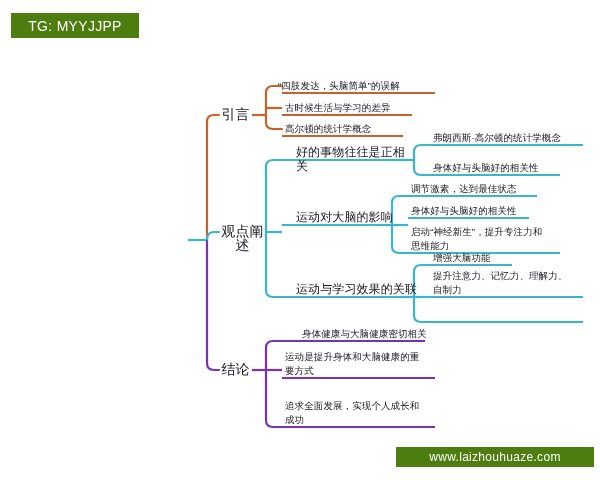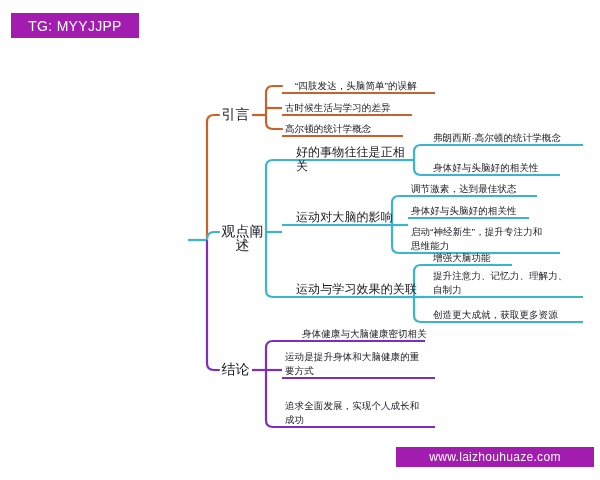--- a/index.html
+++ b/index.html
@@ -47,21 +47,21 @@
   .node.sub {
     font-size: 12px;
     color: #17171f;
   }
   .node.leaf {
     font-size: 9.5px;
     color: #17171f;
   }
   .badge {
     position: absolute;
-    background: #a21caf;
+    background: #4d7c0f;
     color: #ffffff;
     font-size: 14px;
     letter-spacing: 0.3px;
     display: flex;
     align-items: center;
     justify-content: center;
   }
   #tg-badge {
     left: 11px;
     top: 13px;
@@ -138,21 +138,21 @@
     <path d="M282,427 H435" fill="none" stroke="#7b2fbe" stroke-width="2.2"></path>
   </svg>
 
 
   <div class="node branch" style="left:219px; top:108px; width:33px;">引言</div>
 
   <div class="node branch" style="left:219px; top:225px; width:47px;">观点阐述</div>
 
   <div class="node branch" style="left:219px; top:363px; width:33px;">结论</div>
 
-  <div class="node leaf" style="left:295px; top:79px; width:155px;">“四肢发达，头脑简单”的误解</div>
+  <div class="node leaf" style="left:278px; top:79px; width:155px;">“四肢发达，头脑简单”的误解</div>
 
   <div class="node leaf" style="left:285px; top:101px; width:155px;">古时候生活与学习的差异</div>
 
   <div class="node leaf" style="left:285px; top:122px; width:155px;">高尔顿的统计学概念</div>
 
   <div class="node sub" style="left:296px; top:146px; width:120px;">好的事物往往是正相关</div>
 
   <div class="node sub" style="left:296px; top:211px; width:120px;">运动对大脑的影响</div>
 
   <div class="node sub" style="left:296px; top:283px; width:125px;">运动与学习效果的关联</div>
@@ -166,21 +166,20 @@
   <div class="node leaf" style="left:411px; top:204px; width:160px;">身体好与头脑好的相关性</div>
 
   <div class="node leaf" style="left:411px; top:225px; width:160px;">启动“神经新生”，提升专注力和
 思维能力</div>
 
   <div class="node leaf" style="left:433px; top:251px; width:160px;">增强大脑功能</div>
 
   <div class="node leaf" style="left:433px; top:269px; width:160px;">提升注意力、记忆力、理解力、
 自制力</div>
 
-  <div class="node leaf" style="left:433px; top:308px; width:160px;">创造更大成就，获取更多资源</div>
 
   <div class="node leaf" style="left:302px; top:327px; width:160px;">身体健康与大脑健康密切相关</div>
 
   <div class="node leaf" style="left:285px; top:350px; width:160px;">运动是提升身体和大脑健康的重
 要方式</div>
 
   <div class="node leaf" style="left:285px; top:399px; width:160px;">追求全面发展，实现个人成长和
 成功</div>
 
   <div class="badge" id="tg-badge">TG: MYYJJPP</div>

